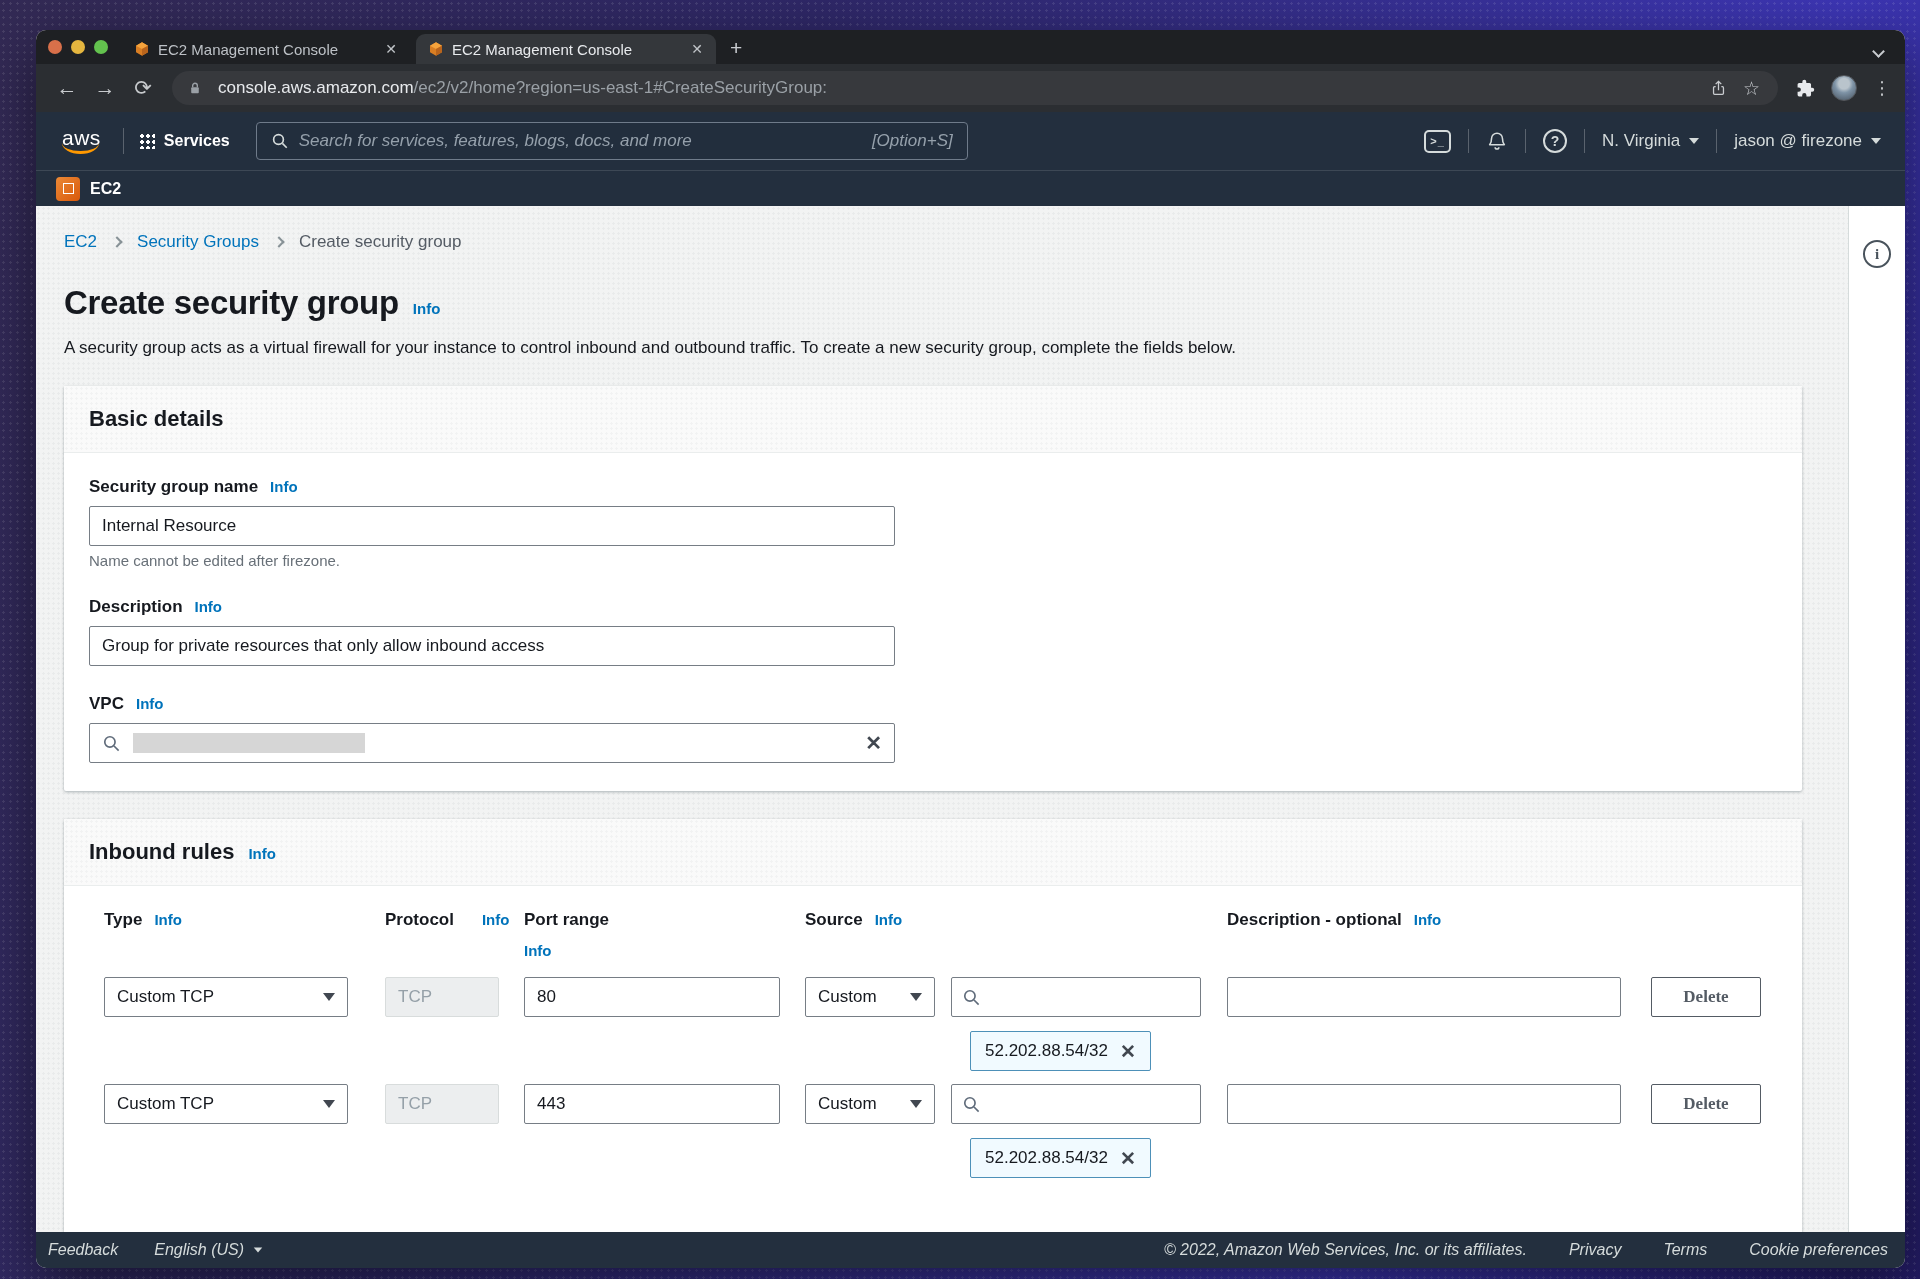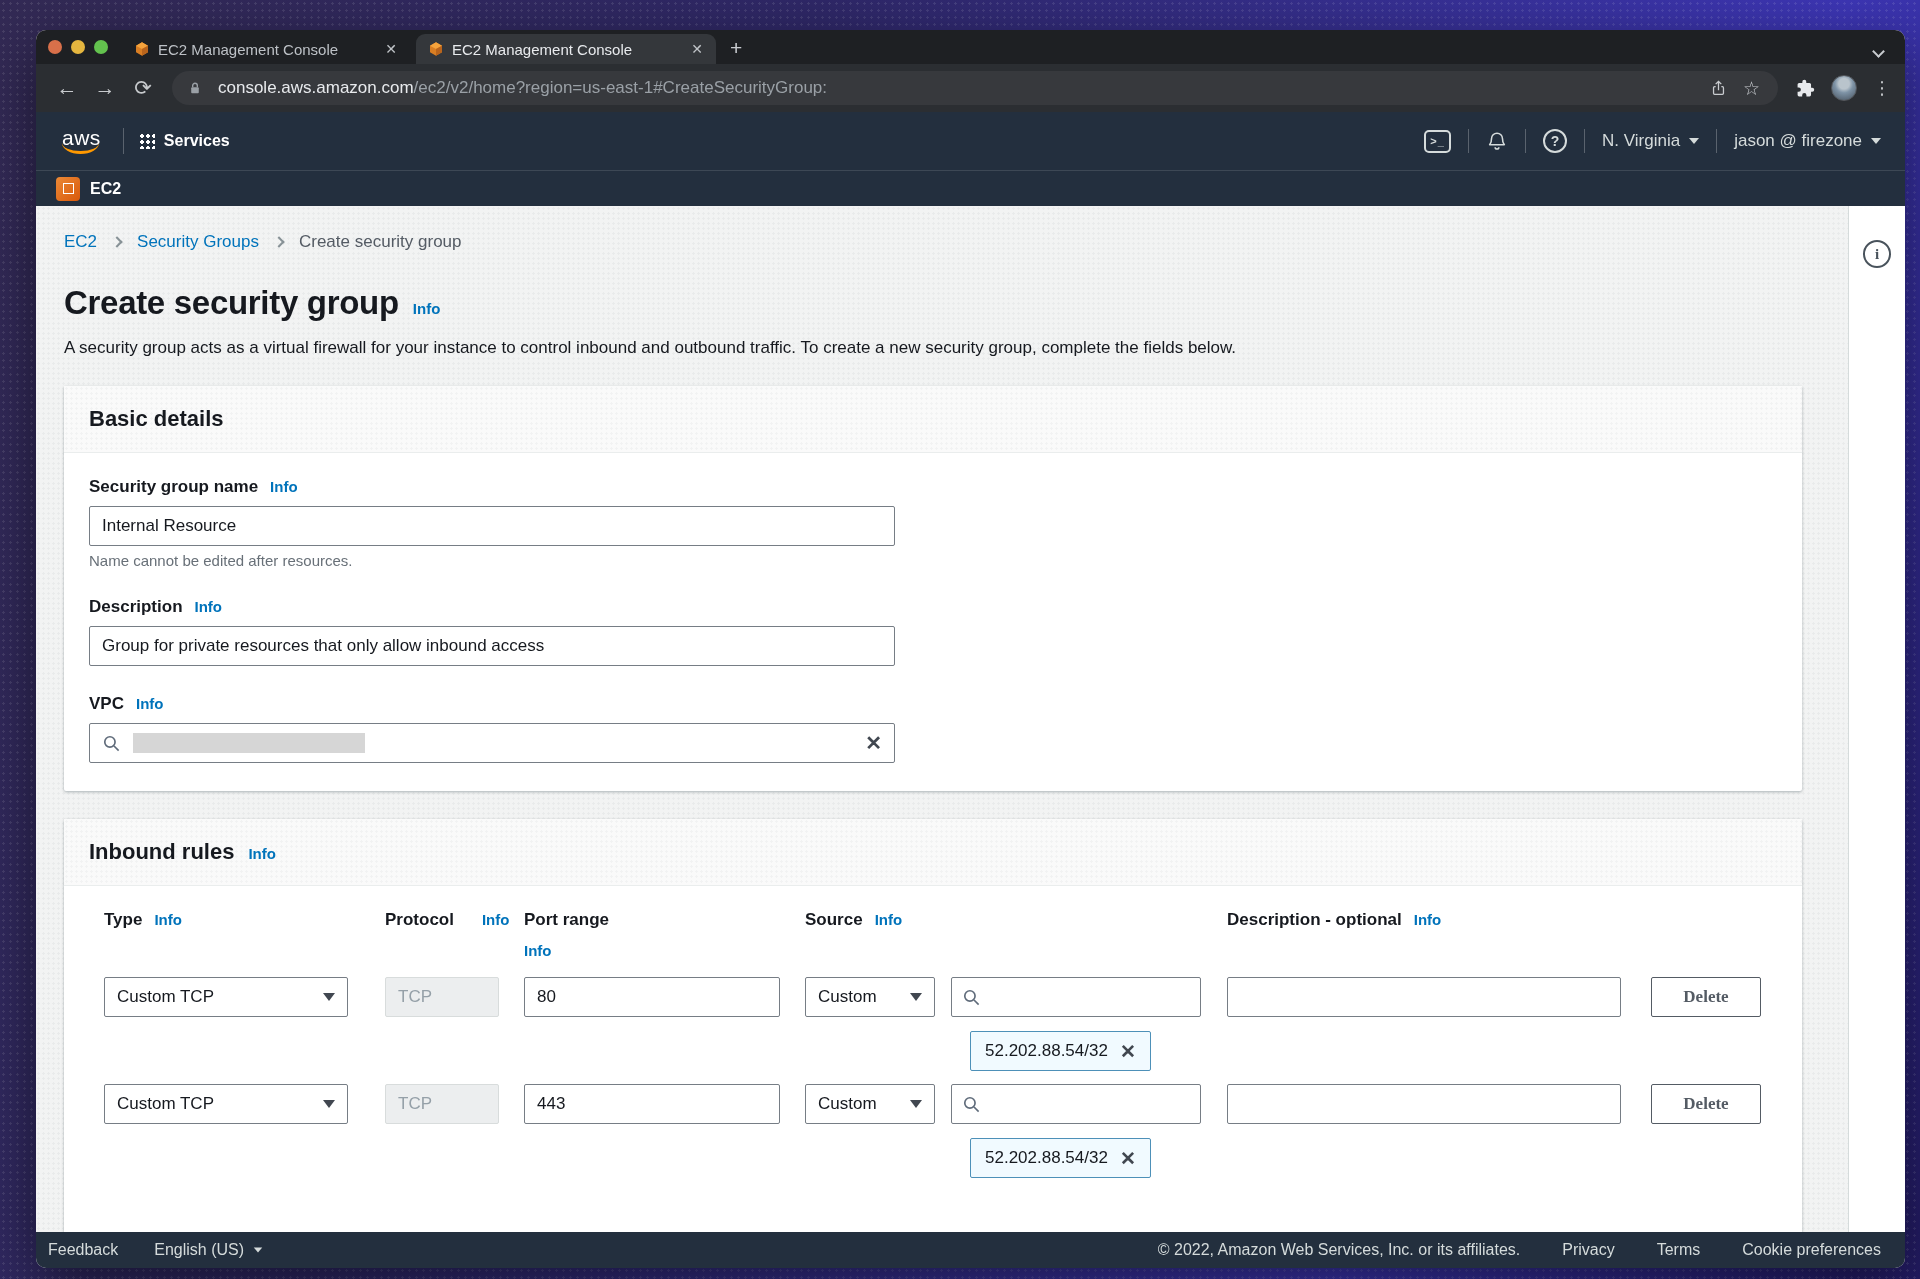--- a/index.html
+++ b/index.html
@@ -123,21 +123,21 @@
   .cellinput { height:40px; width:100%; border:1px solid #767d85; border-radius:2px; padding:0 12px;
     font-size:17px; color:#16191f; font-family:"Liberation Sans",sans-serif; outline:none; }
   .srcsearch { height:40px; border:1px solid #767d85; border-radius:2px; background:#fff; display:flex; align-items:center; padding:0 10px; }
   .delbtn { height:40px; width:110px; border:1px solid #545b64; border-radius:2px; background:#fff;
     font-size:17px; font-weight:bold; color:#545b64; font-family:Liberation Serif, serif; }
   .tokenrow { margin:14px 0 13px 866px; }
   .token { display:inline-flex; align-items:center; gap:12px; height:40px; padding:0 14px;
     background:#f1faff; border:1px solid #4d90b8; border-radius:2px; font-size:17px; color:#16191f; }
   .token .x { color:#414750; font-size:19px; font-weight:bold; }
   
-  .awsfooter { height:36px; background:#232f3e; flex:0 0 auto; display:flex; align-items:center; padding:0 24px 0 12px; font-size:16px; color:#d5dbdb; }
+  .awsfooter { height:36px; background:#232f3e; flex:0 0 auto; display:flex; align-items:center; padding:0 17px 0 12px; font-size:16px; color:#d5dbdb;font-style:italic; }
   .awsfooter a { color:#d5dbdb; text-decoration:none; }
   .awsfooter .lang { margin-left:36px; display:flex; align-items:center; gap:9px; }
   .awsfooter .caret { border-top-color:#d5dbdb; transform:scale(0.85); }
   .awsfooter .rgt { margin-left:auto; display:flex; align-items:center; gap:42px; }
   svg { display:block; }
 </style>
 </head>
 <body>
 
 <div class="window">
@@ -207,20 +207,30 @@
     </div>
   </div>
 
   <div class="awsnav">
     <span class="awslogo">aws</span>
     <span class="vdiv"></span>
     <span class="services">
       <span class="gridicon"></span>
       <span>Services</span>
     </span>
+    <div class="awssearch">
+      <span>
+        <svg width="18" height="18" viewBox="0 0 24 24" fill="none" stroke="#d5dbdb" stroke-width="2.2">
+            <circle cx="10" cy="10" r="6.5"></circle>
+            <path d="M15.2 15.2L21 21"></path>
+          </svg>
+      </span>
+      <input placeholder="Search for services, features, blogs, docs, and more" style="">
+      <span class="shortcut">[Option+S]</span>
+    </div>
     <div class="rightgrp">
       <span class="termicon">&gt;_</span>
       <span class="navdiv"></span>
       <span>
         <svg width="22" height="22" viewBox="0 0 24 24" fill="none" stroke="#d5dbdb" stroke-width="1.7">
             <path d="M6 9.5a6 6 0 0 1 12 0c0 4.3 1.4 5.5 2 6.5H4c.6-1 2-2.2 2-6.5z" stroke-linejoin="round"></path>
             <path d="M10 18.7a2 2 0 0 0 4 0"></path>
           </svg>
       </span>
       <span class="navdiv"></span>
@@ -265,21 +275,21 @@
       <div class="card">
         <div class="cardhead">
           <h2>Basic details</h2>
         </div>
         <div class="cardbody">
           <div class="fieldlabel">
             <span class="t">Security group name</span>
             <a href="#" class="infolink">Info</a>
           </div>
           <input class="tinput" value="Internal Resource" style="">
-          <div class="helper">Name cannot be edited after resources.</div>
+          <div class="helper">Name cannot be edited after firezone.</div>
 
           <div class="fgap"></div>
           <div class="fieldlabel">
             <span class="t">Description</span>
             <a href="#" class="infolink">Info</a>
           </div>
           <input class="tinput" value="Group for private resources that only allow inbound access" style="">
 
           <div class="fgap"></div>
           <div class="fieldlabel">

